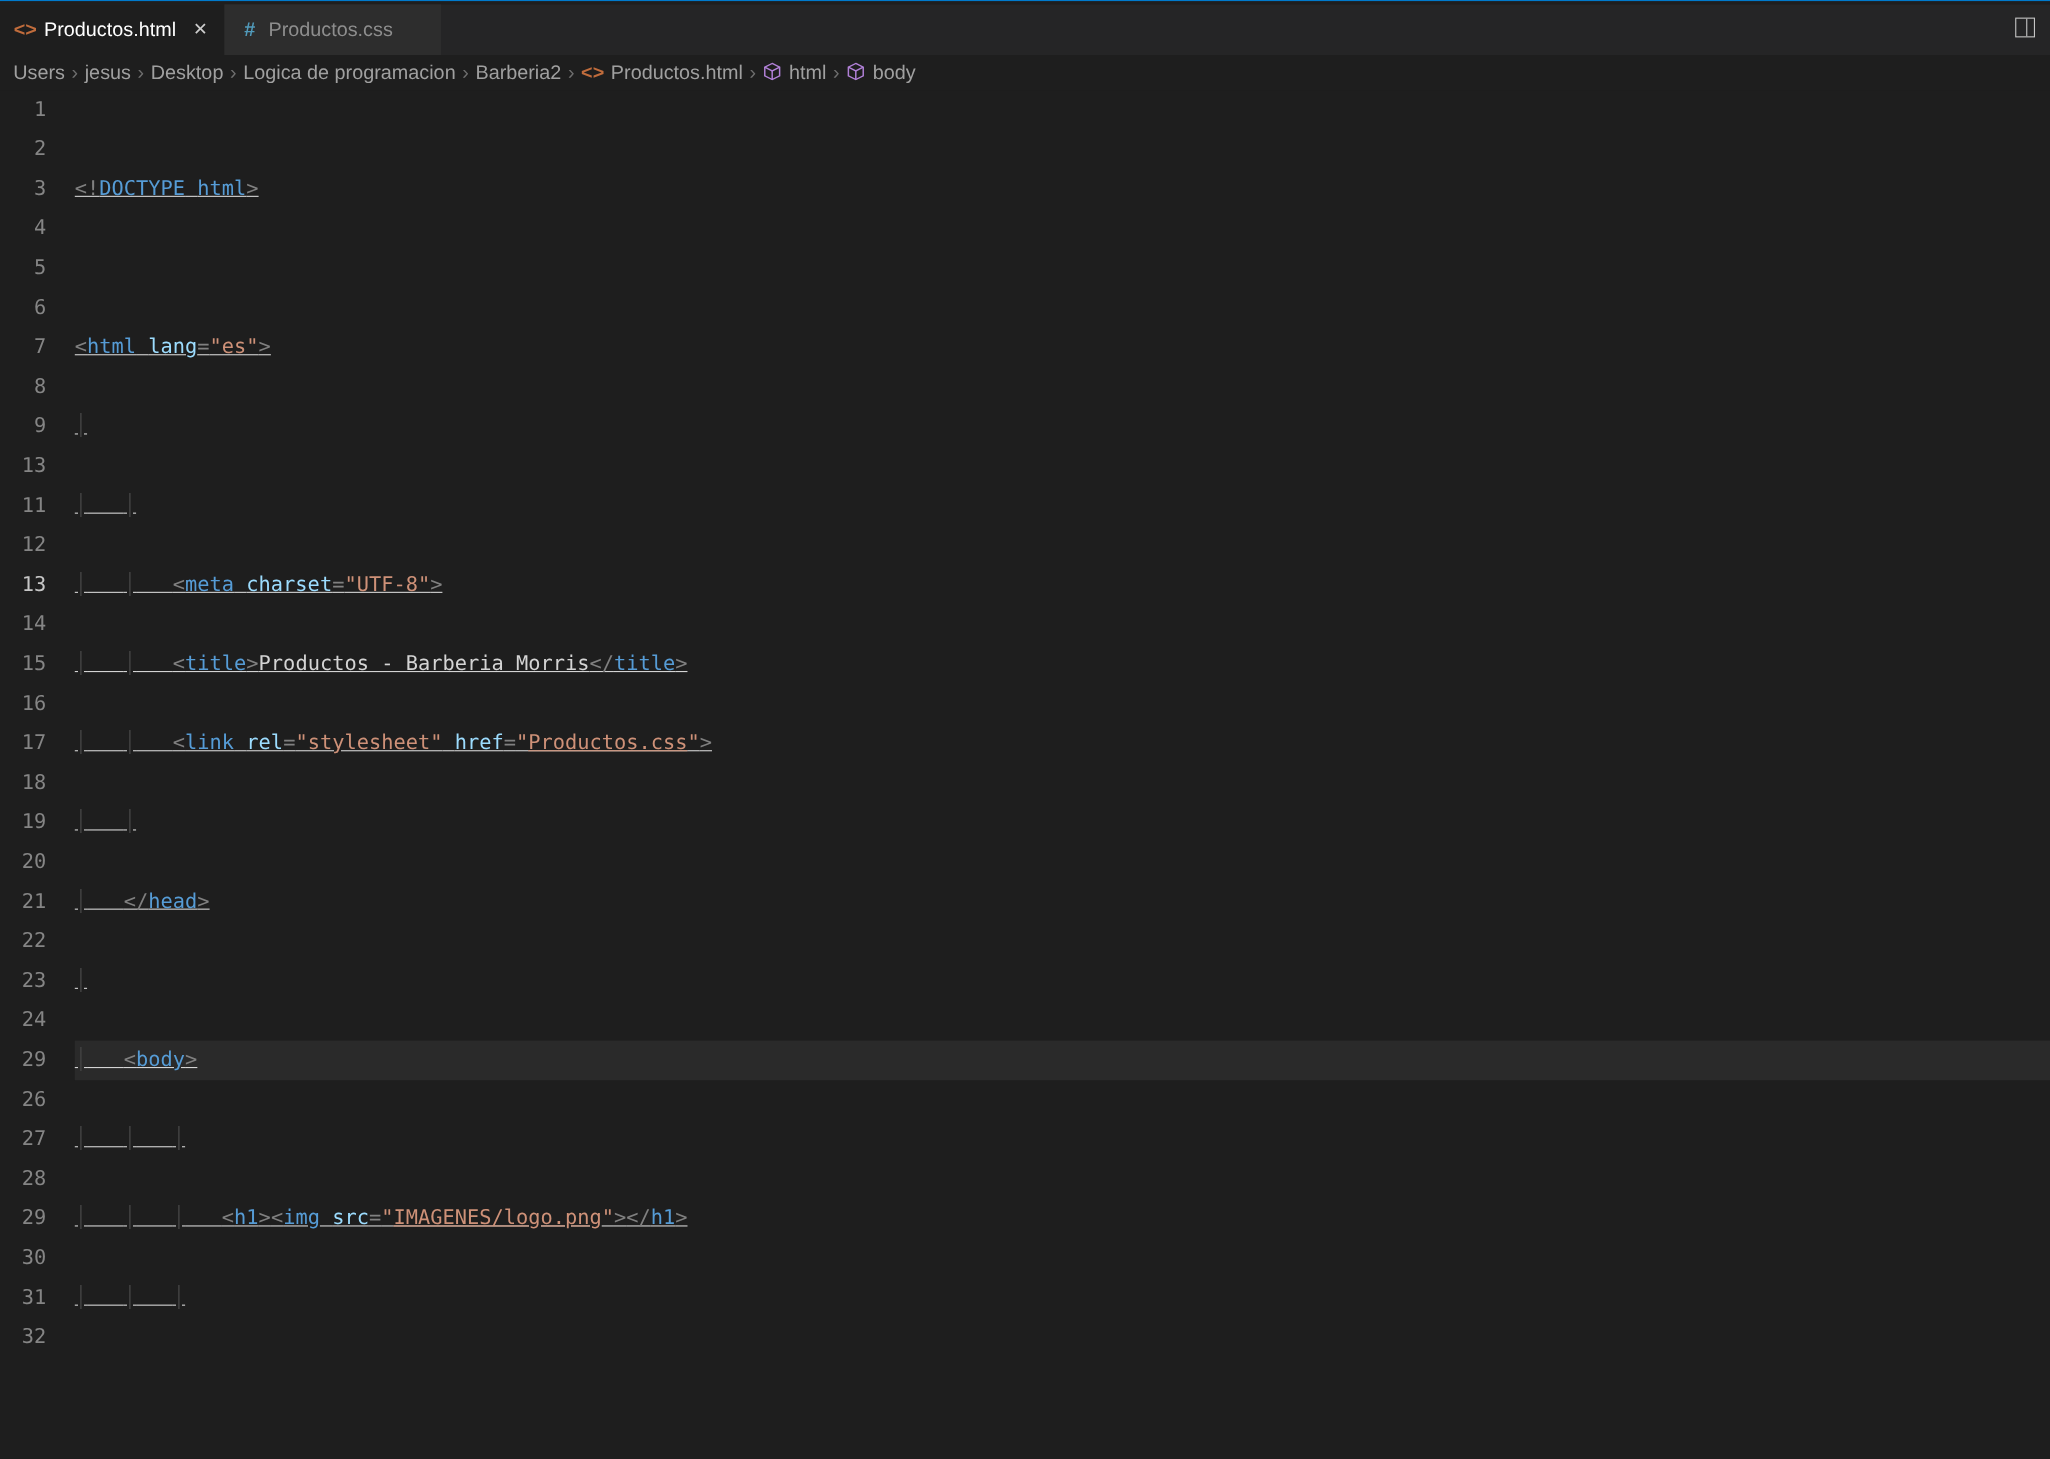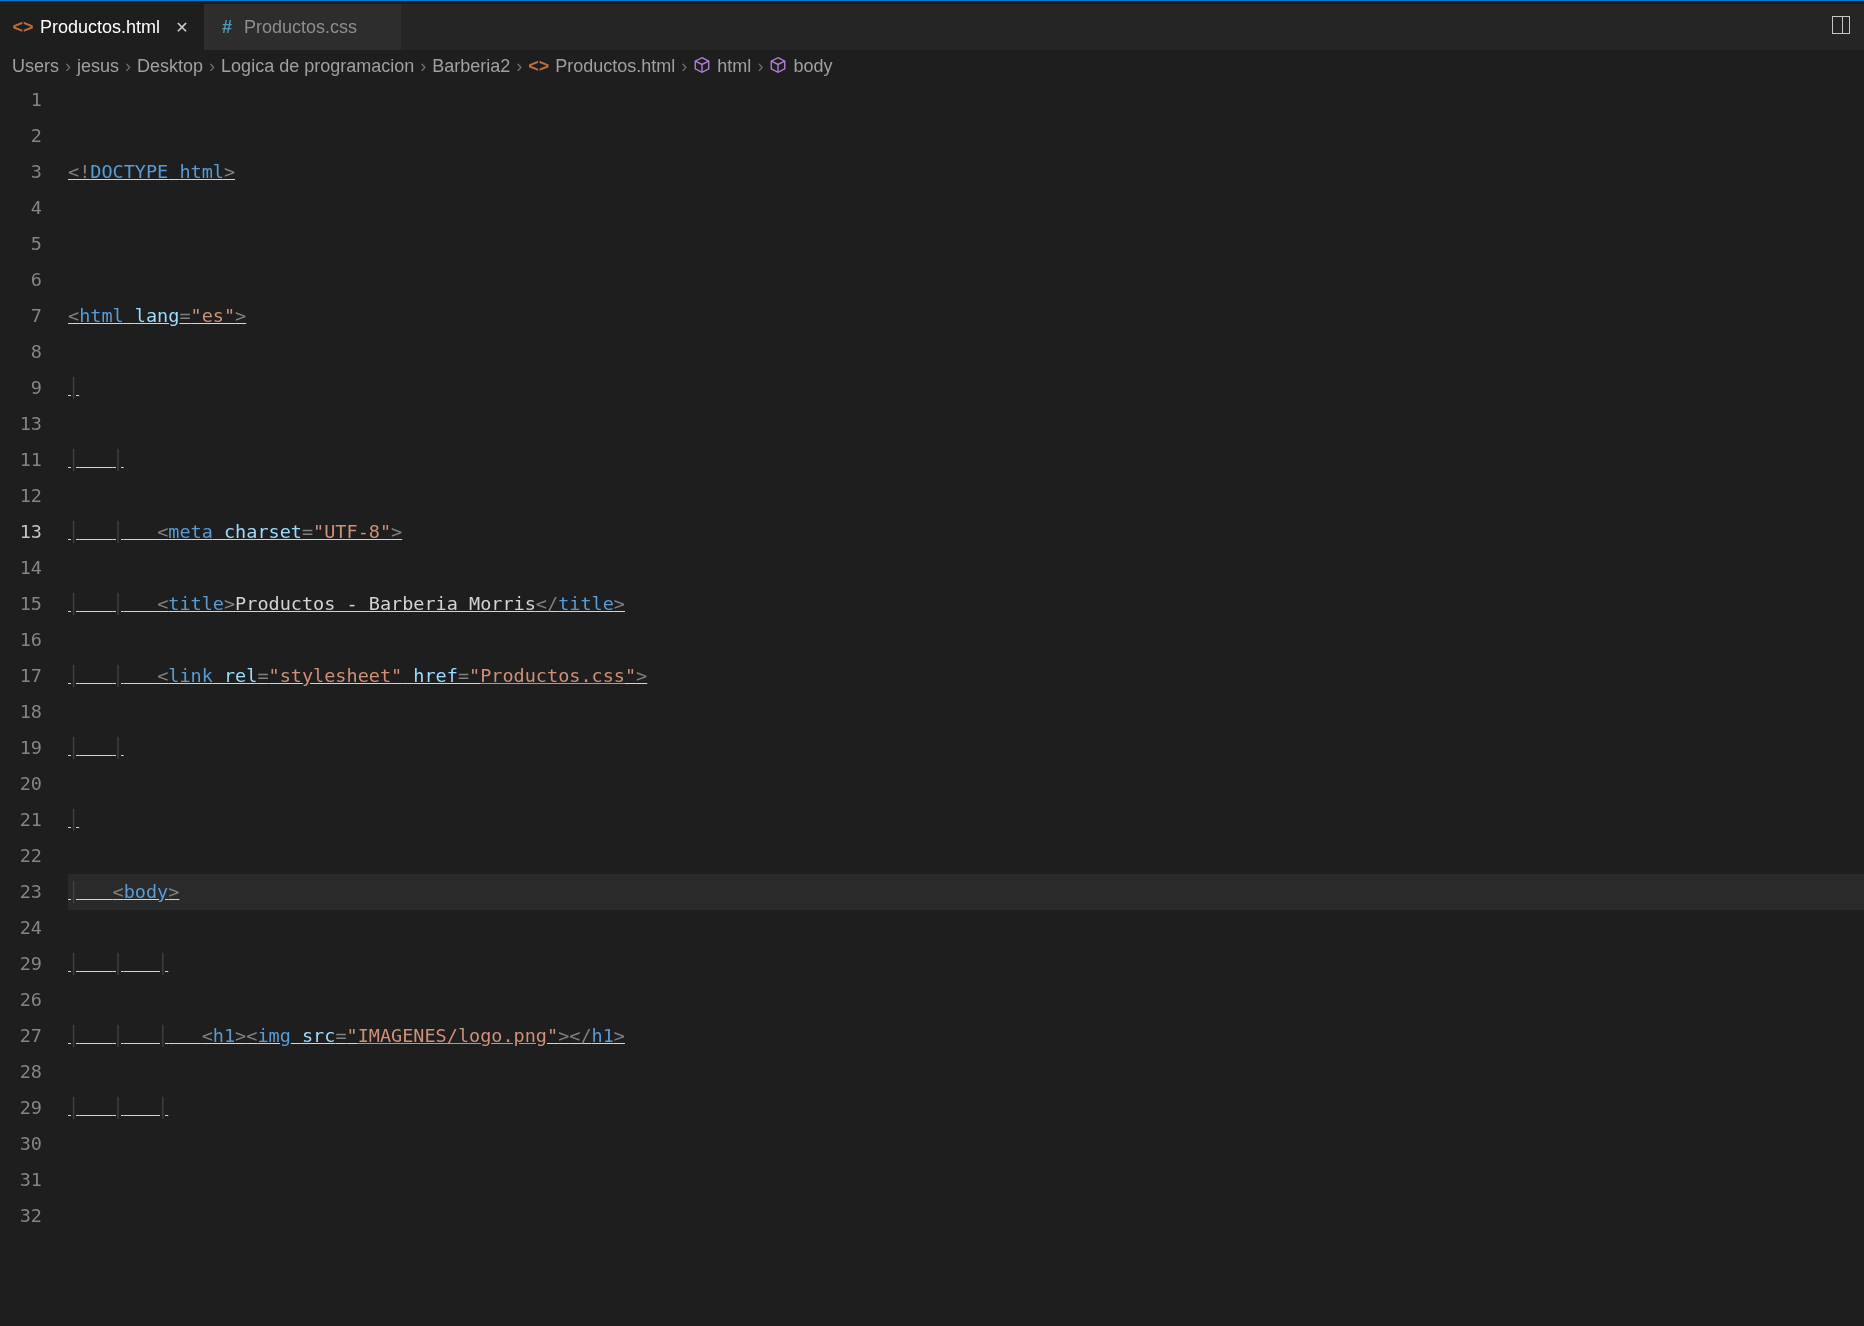--- a/index.html
+++ b/index.html
@@ -235,20 +235,21 @@
 
 <div class="line"><span class="p">&lt;!</span><span class="dt">DOCTYPE</span><span class="tx"> </span><span class="dt">html</span><span class="p">&gt;</span></div>
 <div class="line"></div>
 <div class="line"><span class="p">&lt;</span><span class="t">html</span> <span class="a">lang</span><span class="p">=</span><span class="s">"es"</span><span class="p">&gt;</span></div>
 <div class="line"><span class="ig">│</span></div>
 <div class="line"><span class="ig">│</span>   <span class="ig">│</span></div>
 <div class="line"><span class="ig">│</span>   <span class="ig">│</span>   <span class="p">&lt;</span><span class="t">meta</span> <span class="a">charset</span><span class="p">=</span><span class="s">"UTF-8"</span><span class="p">&gt;</span></div>
 <div class="line"><span class="ig">│</span>   <span class="ig">│</span>   <span class="p">&lt;</span><span class="t">title</span><span class="p">&gt;</span><span class="tx">Productos - Barberia Morris</span><span class="p">&lt;/</span><span class="t">title</span><span class="p">&gt;</span></div>
 <div class="line"><span class="ig">│</span>   <span class="ig">│</span>   <span class="p">&lt;</span><span class="t">link</span> <span class="a">rel</span><span class="p">=</span><span class="s">"stylesheet"</span> <span class="a">href</span><span class="p">=</span><span class="s">"</span><span class="su">Productos.css</span><span class="s">"</span><span class="p">&gt;</span></div>
 <div class="line"><span class="ig">│</span>   <span class="ig">│</span></div>
+<div class="line"><span class="ig">│</span>   <span class="p">&lt;/</span><span class="t">head</span><span class="p">&gt;</span></div>
 <div class="line"><span class="ig">│</span></div>
 <div class="line active"><span class="ig">│</span>   <span class="p">&lt;</span><span class="t">body</span><span class="p">&gt;</span></div>
 <div class="line"><span class="ig">│</span>   <span class="ig">│</span>   <span class="ig">│</span></div>
 <div class="line"><span class="ig">│</span>   <span class="ig">│</span>   <span class="ig">│</span>   <span class="p">&lt;</span><span class="t">h1</span><span class="p">&gt;</span><span class="p">&lt;</span><span class="t">img</span> <span class="a">src</span><span class="p">=</span><span class="s">"</span><span class="su">IMAGENES/logo.png</span><span class="s">"</span><span class="p">&gt;</span><span class="p">&lt;/</span><span class="t">h1</span><span class="p">&gt;</span></div>
 <div class="line"><span class="ig">│</span>   <span class="ig">│</span>   <span class="ig">│</span></div>
 
 
 
 
 

